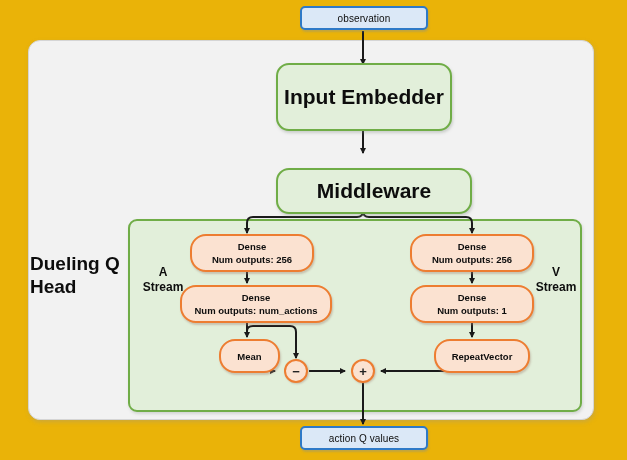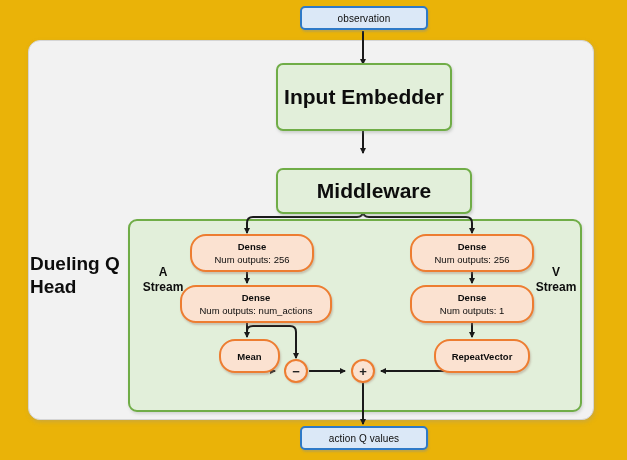--- a/index.html
+++ b/index.html
@@ -41,21 +41,21 @@
   }
   .io-label {
     font-size: 10px;
     color: #0d0d0d;
     letter-spacing: .1px;
   }
   
   .green-box {
     background: #e2efda;
     border: 2px solid #70ad47;
-    border-radius: 7px;
+    border-radius: 13px;
     box-shadow: 1px 2px 3px rgba(130,140,130,0.35);
   }
   .green-label {
     font-size: 21px;
     font-weight: bold;
     color: #0d0d0d;
   }
   
   .orange-box {
     background: #fbe2d1;
@@ -67,20 +67,21 @@
   .dense-title {
     font-size: 9.5px;
     font-weight: bold;
     color: #0d0d0d;
     line-height: 13px;
   }
   .dense-sub {
     font-size: 9.5px;
     color: #0d0d0d;
     line-height: 13px;
+    font-weight: bold;
   }
   .small-op-label {
     font-size: 9.5px;
     font-weight: bold;
     color: #0d0d0d;
   }
   
   #outer-container {
     position: absolute;
     left: 28px;

